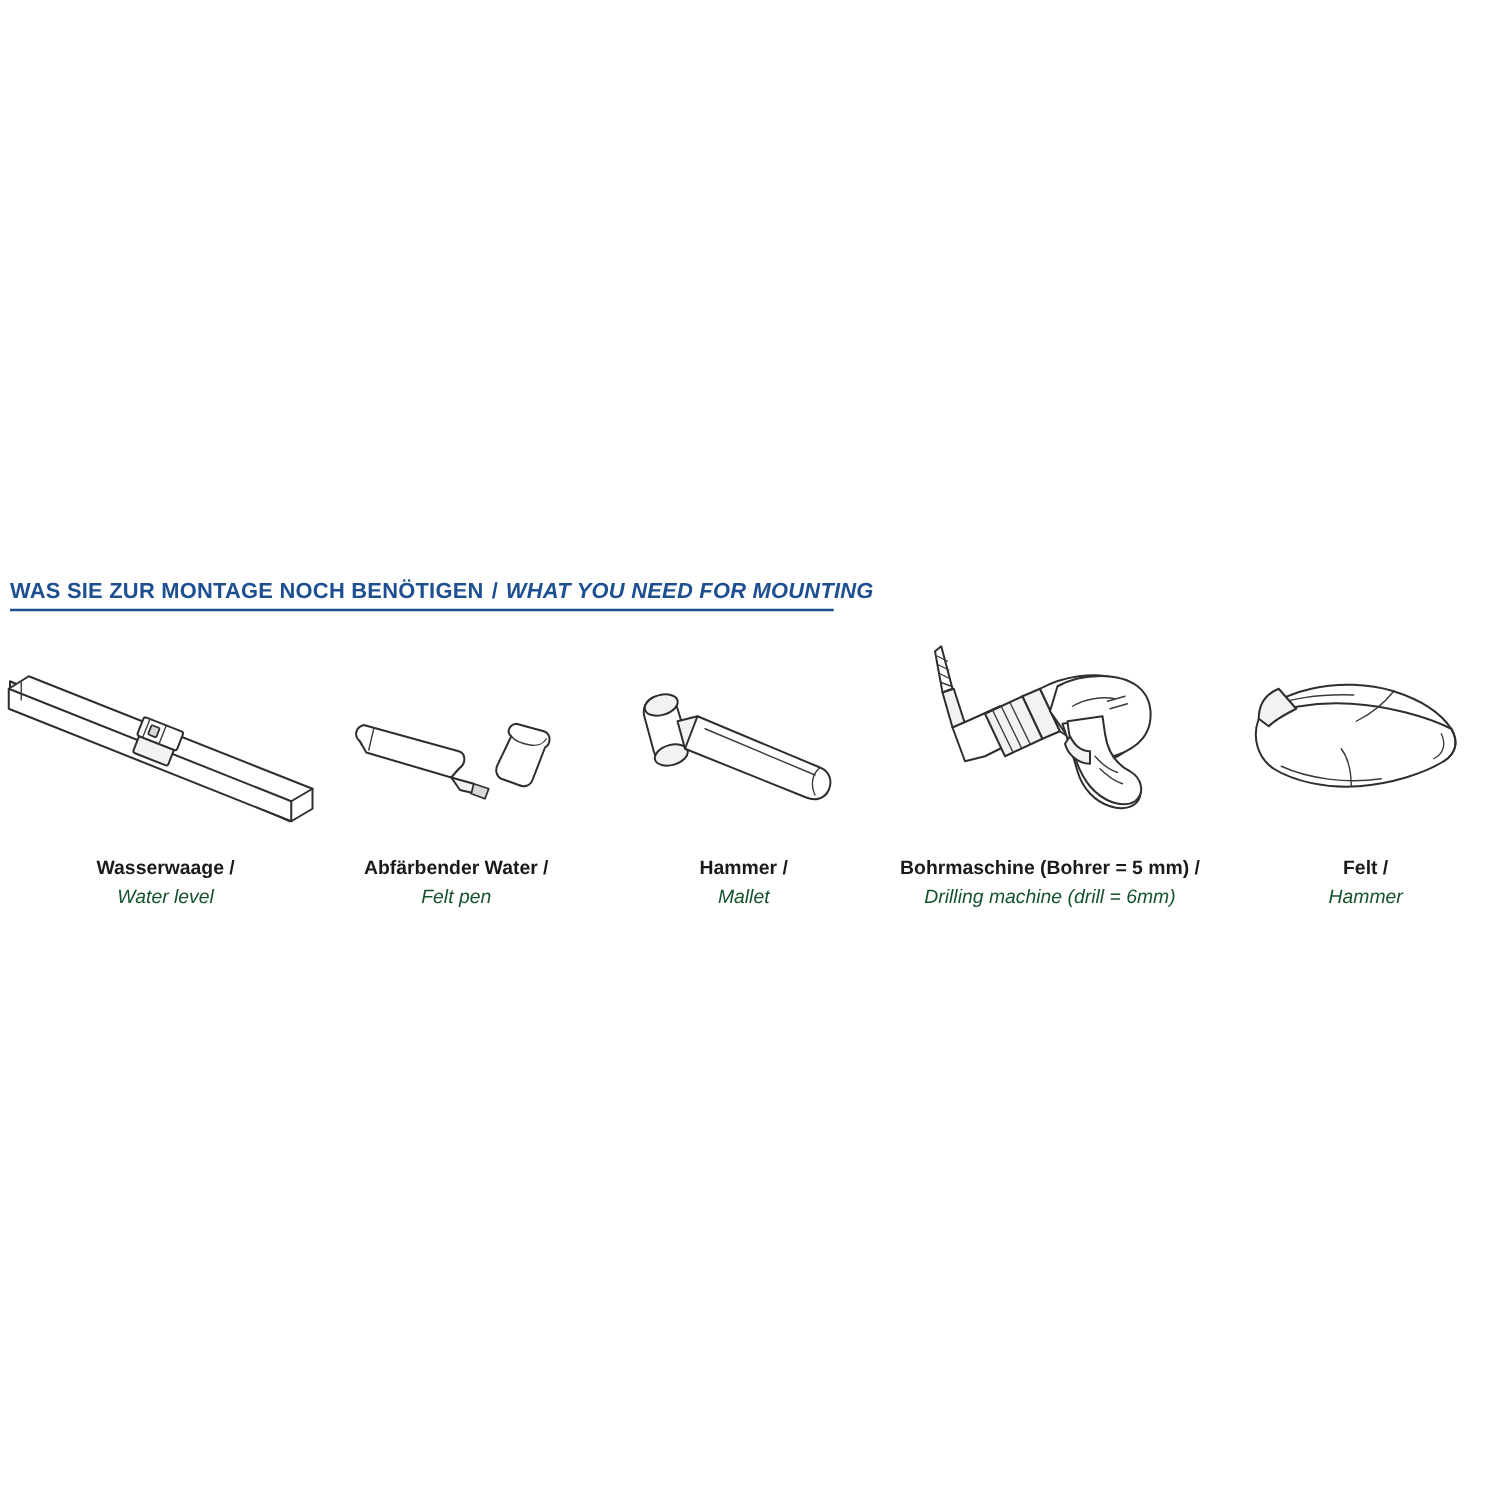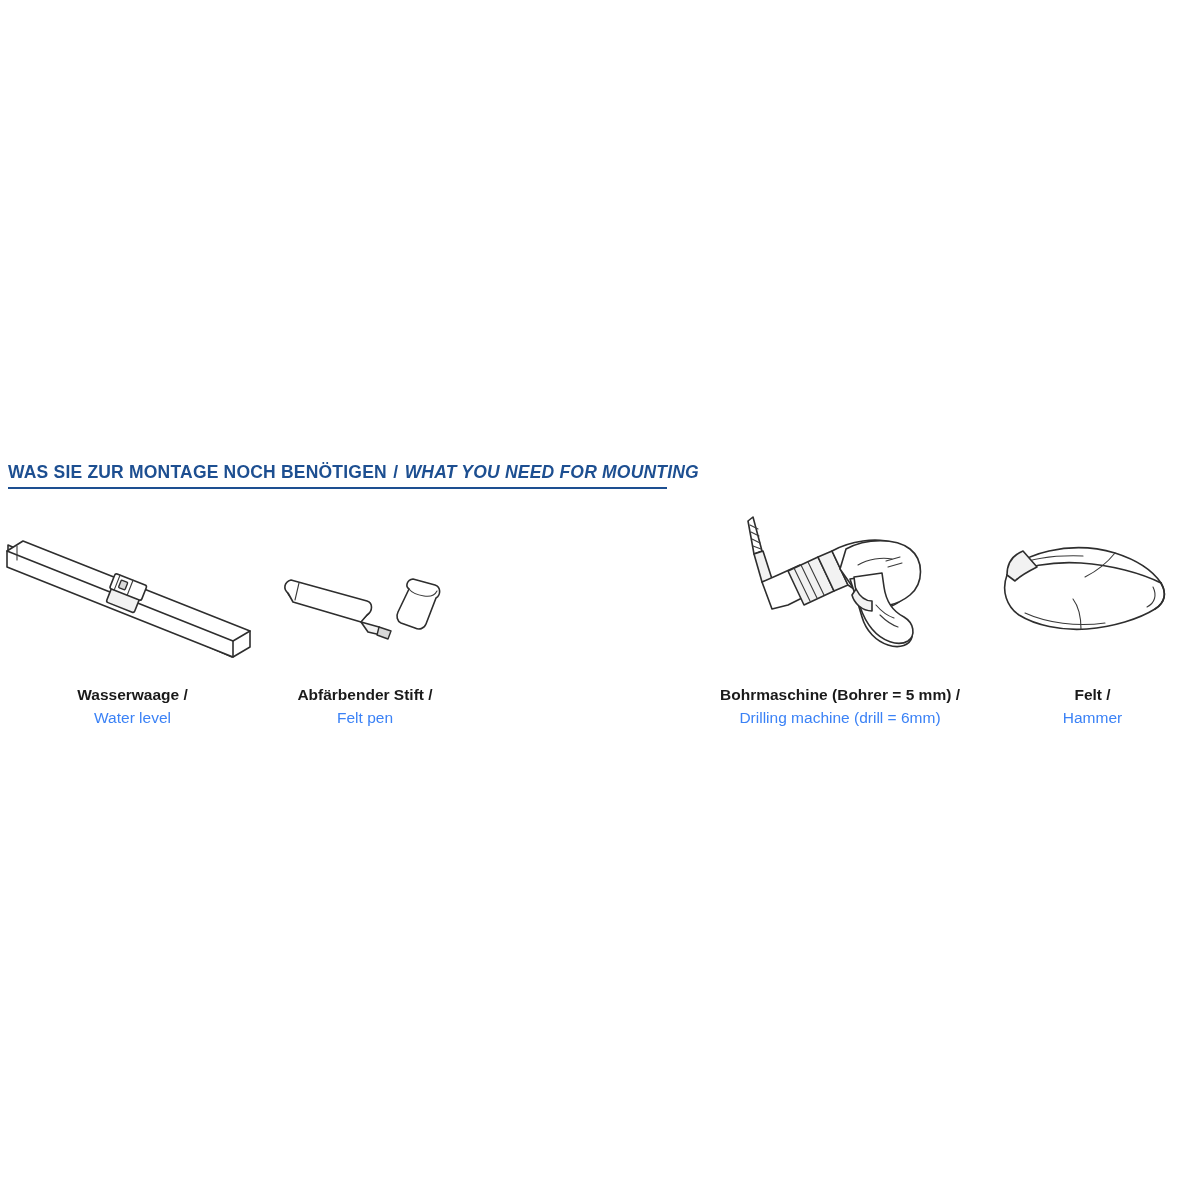--- a/index.html
+++ b/index.html
@@ -89,21 +89,22 @@
     line-height: 23px;
   }
   .cap-de {
     font-size: 15.5px;
     font-weight: bold;
     color: #1a1a1a;
     display: block;
   }
   .cap-en {
     font-size: 15.5px;
-    color: #3b82f6;
+    font-style: italic;
+    color: #14532d;
     display: block;
     text-align: center;
   }
 
   
   #item-0 { left: 0px;   width: 265px; }
   #item-1 { left: 255px; width: 220px; }
   #item-2 { left: 480px; width: 230px; }
   #item-3 { left: 700px; width: 280px; }
   #item-4 { left: 985px; width: 215px; }
@@ -197,25 +198,45 @@
           <path class="fill-light" d="M106 117 L124 122 L130 131 L113 127 Z"></path>
 
           <path class="fill-dark" d="M124 122 L136 126 L133 134 L122 130 Z"></path>
           <line class="stroke-thin" x1="44" y1="78" x2="40" y2="95"></line>
 
           <path class="fill-white" d="M154 84 C150 81 152 75 158 74 L180 80 C186 82 186 90 181 93 L171 119 C169 124 164 125 160 123 L146 118 C142 116 141 111 143 107 Z"></path>
           <path class="stroke-thin" d="M154 84 C157 88 163 90 169 91 C175 92 180 90 182 86"></path>
         </svg>
       </div>
       <div class="item-caption">
-        <span class="cap-de">Abfärbender Stift /</span>
+        <span class="cap-de">Abfärbender Water /</span>
         <span class="cap-en">Felt pen</span>
       </div>
     </div>
 
+    <div class="item" id="item-2">
+      <div class="item-art">
+        <svg width="230" height="160" viewBox="0 0 230 160">
+
+          <path class="fill-white" d="M36 70 C33 62 37 54 45 52 C53 50 60 55 62 62 L70 88 C72 96 68 104 60 106 C52 108 45 103 43 96 Z"></path>
+          <ellipse class="fill-light" cx="49" cy="59" rx="13.5" ry="8" transform="rotate(-16 49 59)"></ellipse>
+          <ellipse class="fill-light" cx="57" cy="99" rx="13.5" ry="8" transform="rotate(-16 57 99)"></ellipse>
+
+          <path class="fill-light" d="M62 72 L78 68 L84 90 L68 94 Z"></path>
+
+          <path class="fill-white" d="M78 68 L176 109 C184 112 186 120 183 127 C180 134 172 136 165 133 L68 94 Z"></path>
+          <path class="stroke-thin" d="M176 109 C170 114 168 122 172 131"></path>
+          <line class="stroke-thin" x1="84" y1="78" x2="172" y2="115"></line>
+        </svg>
+      </div>
+      <div class="item-caption">
+        <span class="cap-de">Hammer /</span>
+        <span class="cap-en">Mallet</span>
+      </div>
+    </div>
 
     <div class="item" id="item-3">
       <div class="item-art">
         <svg width="280" height="160" viewBox="0 0 280 160">
 
           <path class="fill-white" d="M48 16 L53 12 L62 46 L54 49 Z"></path>
           <path class="stroke-thin" d="M50 20 L58 24 M51 27 L59 31 M52 34 L60 38 M53 41 L61 44"></path>
 
           <path class="fill-light" d="M54 49 L63 46 L72 74 L62 77 Z"></path>
 

